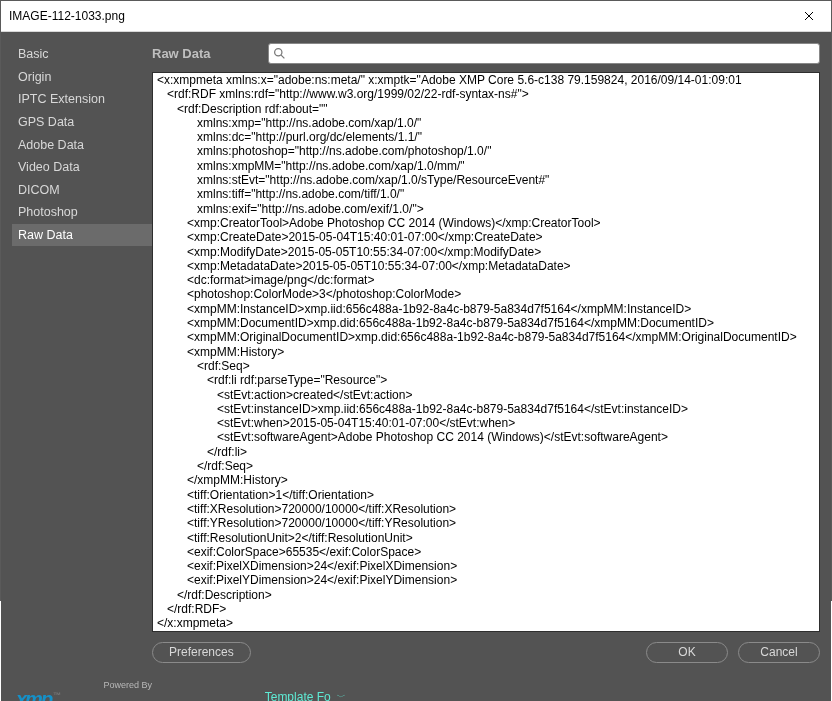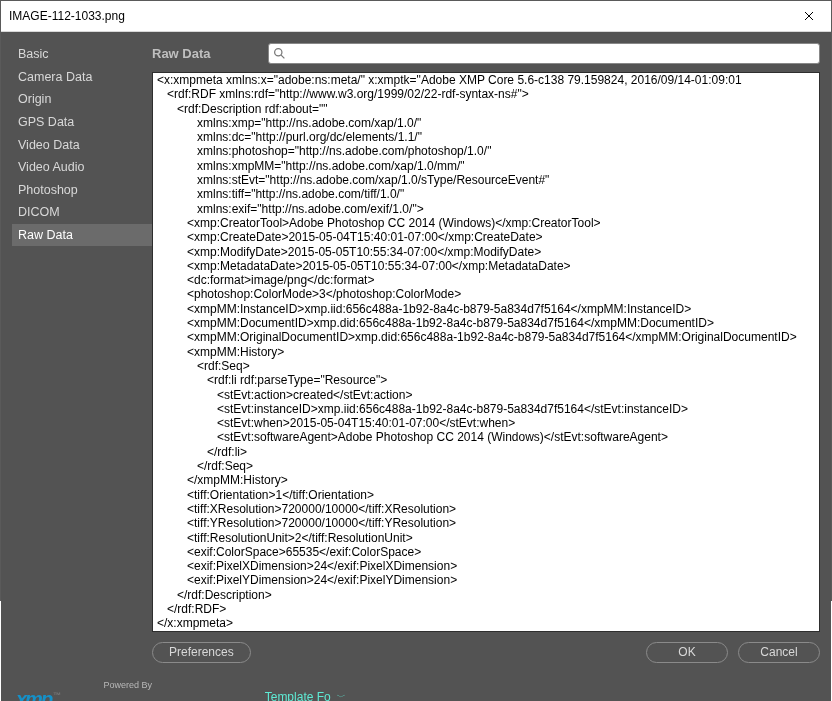--- a/index.html
+++ b/index.html
@@ -210,27 +210,27 @@
           <path d="M1 1 L9 9 M9 1 L1 9" stroke="#000" stroke-width="1" fill="none"></path>
         </svg>
     </div>
   </div>
 
   <div class="body">
 
     <div class="sidebar">
       <div class="nav" id="nav">
           <div class="nav-item">Basic</div>
-          <div class="nav-item">Camera Data</div>
           <div class="nav-item">Origin</div>
+          <div class="nav-item">IPTC Extension</div>
           <div class="nav-item">GPS Data</div>
+          <div class="nav-item">Adobe Data</div>
           <div class="nav-item">Video Data</div>
-          <div class="nav-item">Video Audio</div>
+          <div class="nav-item">DICOM</div>
           <div class="nav-item">Photoshop</div>
-          <div class="nav-item">DICOM</div>
           <div class="nav-item selected">Raw Data</div>
         </div>
       <div class="powered">
         <div class="label">Powered By</div>
         <div class="xmp-logo">xmp</div>
       </div>
     </div>
 
     <div class="main">
 

